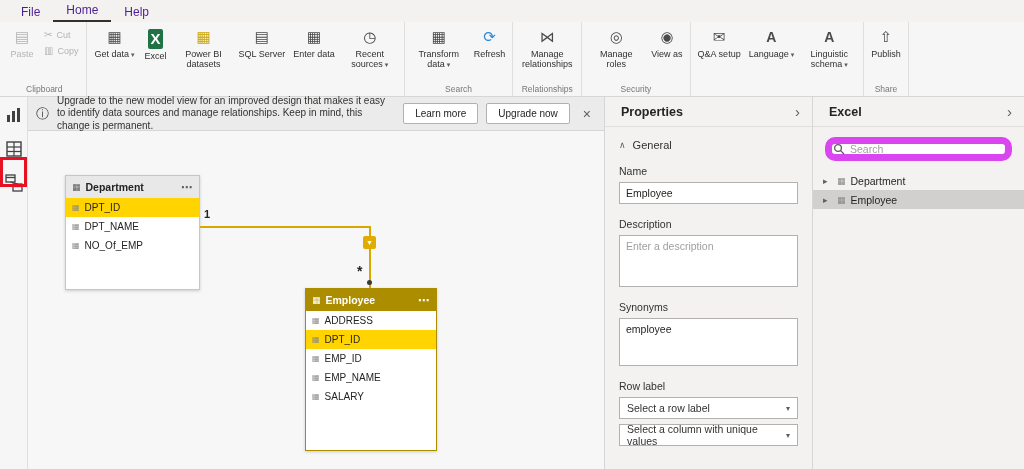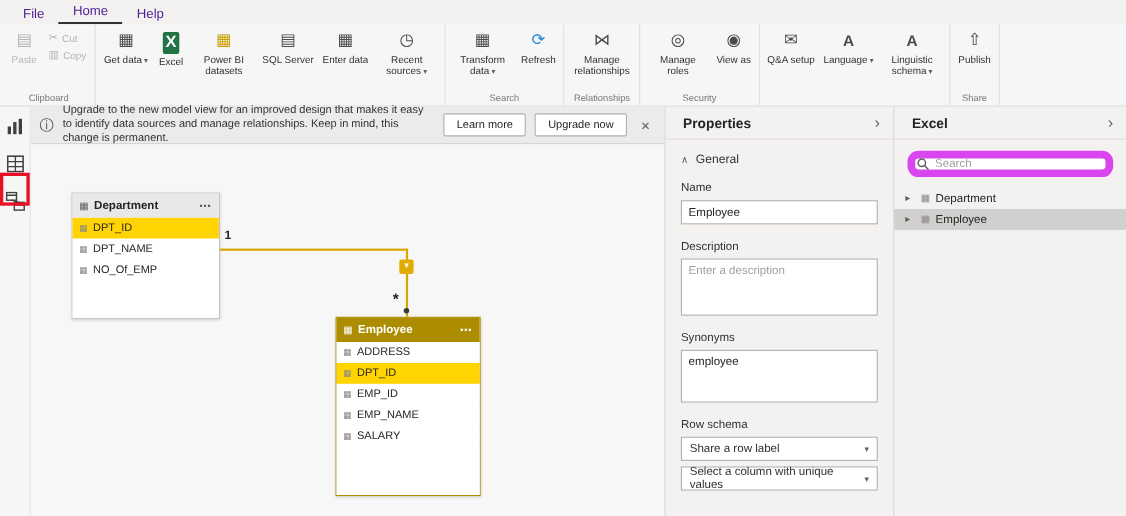--- a/index.html
+++ b/index.html
@@ -320,23 +320,23 @@
       <div class="section-row">
         <span class="caret">∧</span>
         <span>General</span>
       </div>
       <div class="field-label">Name</div>
       <input class="text" type="text" value="Employee" style="">
       <div class="field-label">Description</div>
       <textarea class="ta" id="desc" placeholder="Enter a description" style=""></textarea>
       <div class="field-label">Synonyms</div>
       <textarea class="ta" id="syn" style="">employee</textarea>
-      <div class="field-label">Row schema</div>
+      <div class="field-label">Row label</div>
       <div class="select">
-        <span>Share a row label</span>
+        <span>Select a row label</span>
         <span class="chevd">▾</span>
       </div>
       <div class="select">
         <span>Select a column with unique values</span>
         <span class="chevd">▾</span>
       </div>
     </div>
   </div>
 
   <div class="pane" id="fieldsPane">

